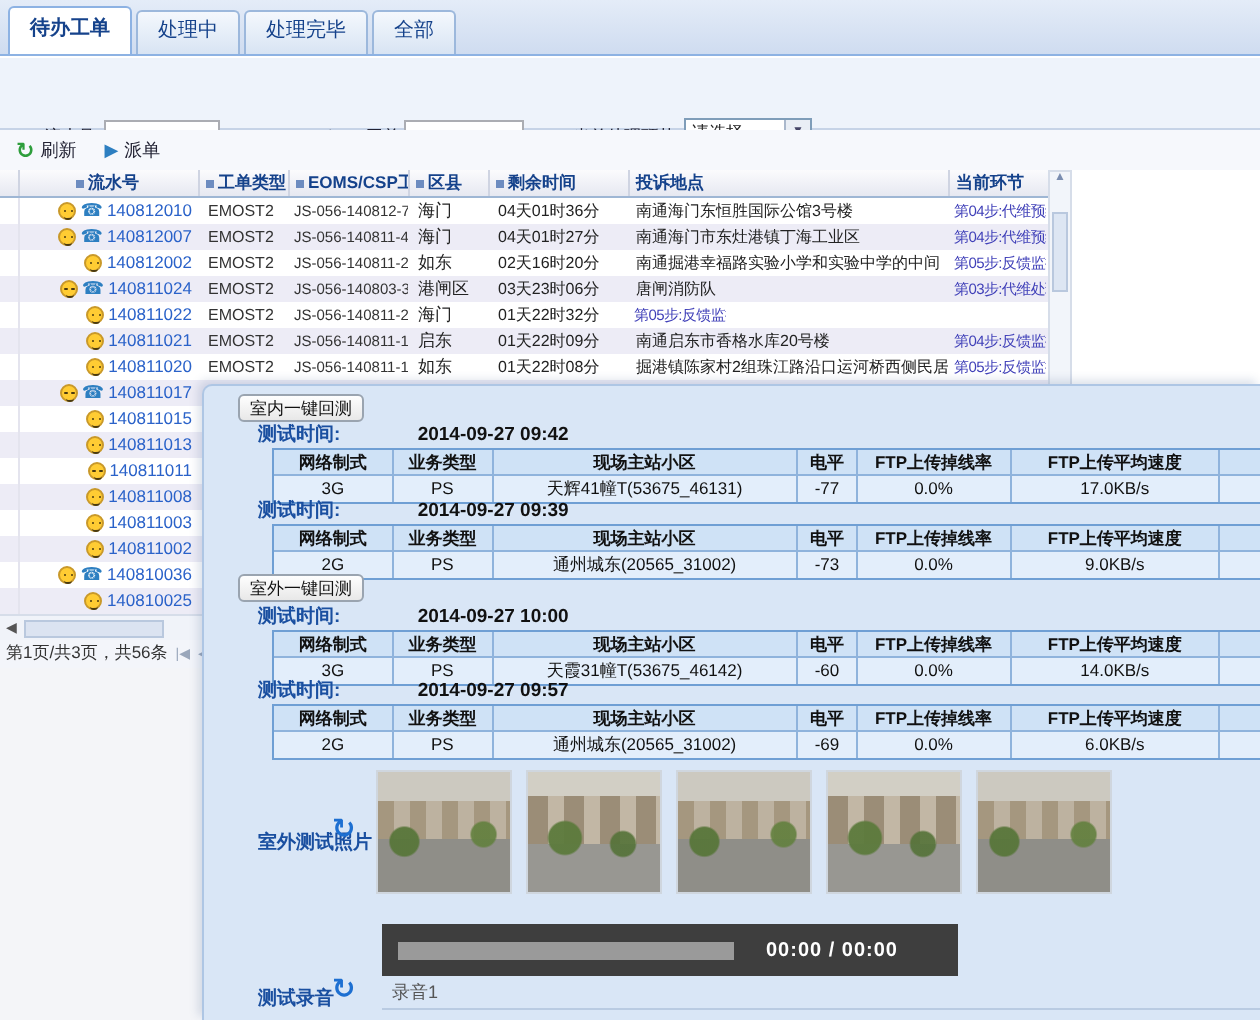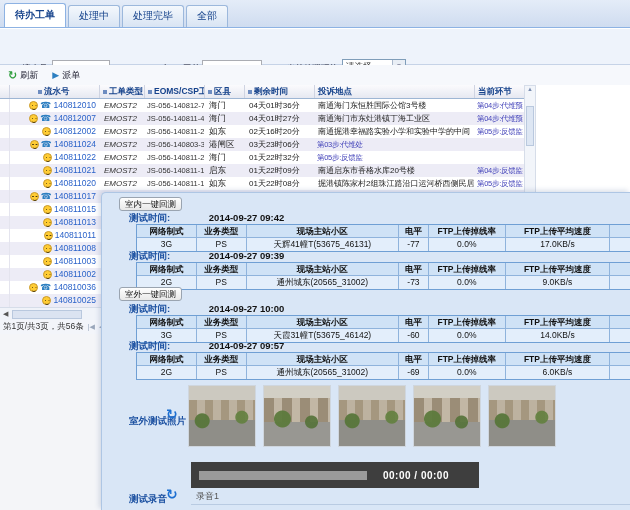--- a/index.html
+++ b/index.html
@@ -42,21 +42,21 @@
   .gh { font-size:8.5px; font-weight:bold; color:#15428b; line-height:13px; padding-left:3px;
     border-right:1px solid #cfd4e2; overflow:hidden; white-space:nowrap; }
   .hic { display:inline-block; width:4px; height:4px; background:#6d8cc0; margin-right:2px; }
   .rows { position:absolute; left:0; top:99px; width:524px; }
   .grow { display:flex; height:13px; line-height:13px; background:#fff; cursor:pointer; }
   .grow:nth-child(even) { background:#edecf6; }
   .gc { overflow:hidden; white-space:nowrap; border-right:1px solid transparent; }
   .c-sel { width:10px; border-right:1px solid #e4e4ee; }
   .c-serial { width:90px; display:flex; justify-content:flex-end; align-items:center; gap:2px; padding-right:3px;
     color:#2a62c9; font-size:8.5px; }
-  .c-type { width:45px; font-size:8px; color:#333; padding-left:4px;font-style:italic; }
+  .c-type { width:45px; font-size:8px; color:#333; padding-left:4px; }
   .c-eoms { width:60px; font-size:7.5px; color:#333; padding-left:2px; }
   .c-county { width:40px; font-size:8.5px; color:#222; padding-left:4px; }
   .c-remain { width:70px; font-size:8px; color:#222; padding-left:4px; }
   .c-loc { width:160px; font-size:8px; color:#222; padding-left:3px; }
   .c-step { width:49px; font-size:7.5px; color:#3f3fb8; padding-left:2px; letter-spacing:-0.3px; }
   .smiley { width:9px; height:9px; border-radius:50%; background:#ffcc33; border:1px solid #c9992a;
     position:relative; flex:0 0 auto; }
   .smiley::before { content:''; position:absolute; left:1.5px; top:2.5px; width:1.5px; height:1.5px;
     background:#4a3a10; border-radius:50%; box-shadow:3.5px 0 0 #4a3a10; }
   .smiley::after { content:''; position:absolute; left:1.8px; top:4.2px; width:4px; height:2.5px;
@@ -212,20 +212,21 @@
         <div class="gc c-sel"></div>
         <div class="gc c-serial">
           <span class="smiley"></span>
           <span class="phoneico">☎</span>
           <span>140811024</span>
         </div>
         <div class="gc c-type">EMOST2</div>
         <div class="gc c-eoms">JS-056-140803-344</div>
         <div class="gc c-county">港闸区</div>
         <div class="gc c-remain">03天23时06分</div>
+        <div class="gc c-loc">唐闸消防队</div>
         <div class="gc c-step">第03步:代维处理</div>
       </div>
       <div class="grow">
         <div class="gc c-sel"></div>
         <div class="gc c-serial">
           <span class="smiley"></span>
           <span>140811022</span>
         </div>
         <div class="gc c-type">EMOST2</div>
         <div class="gc c-eoms">JS-056-140811-243</div>

